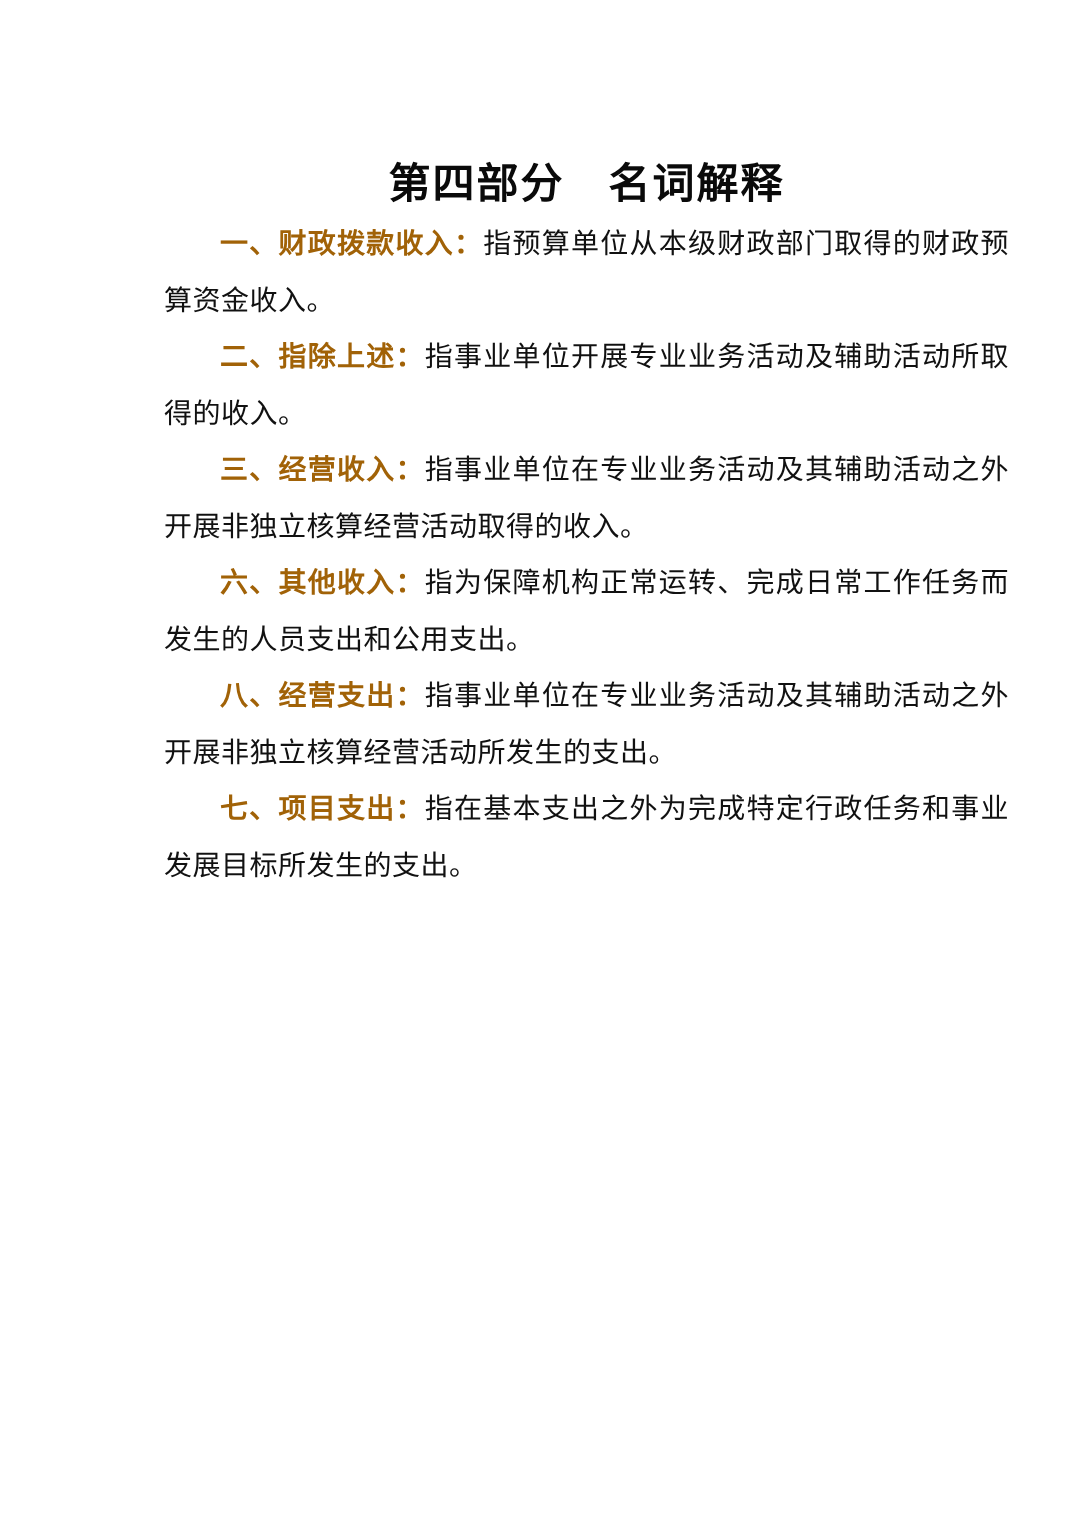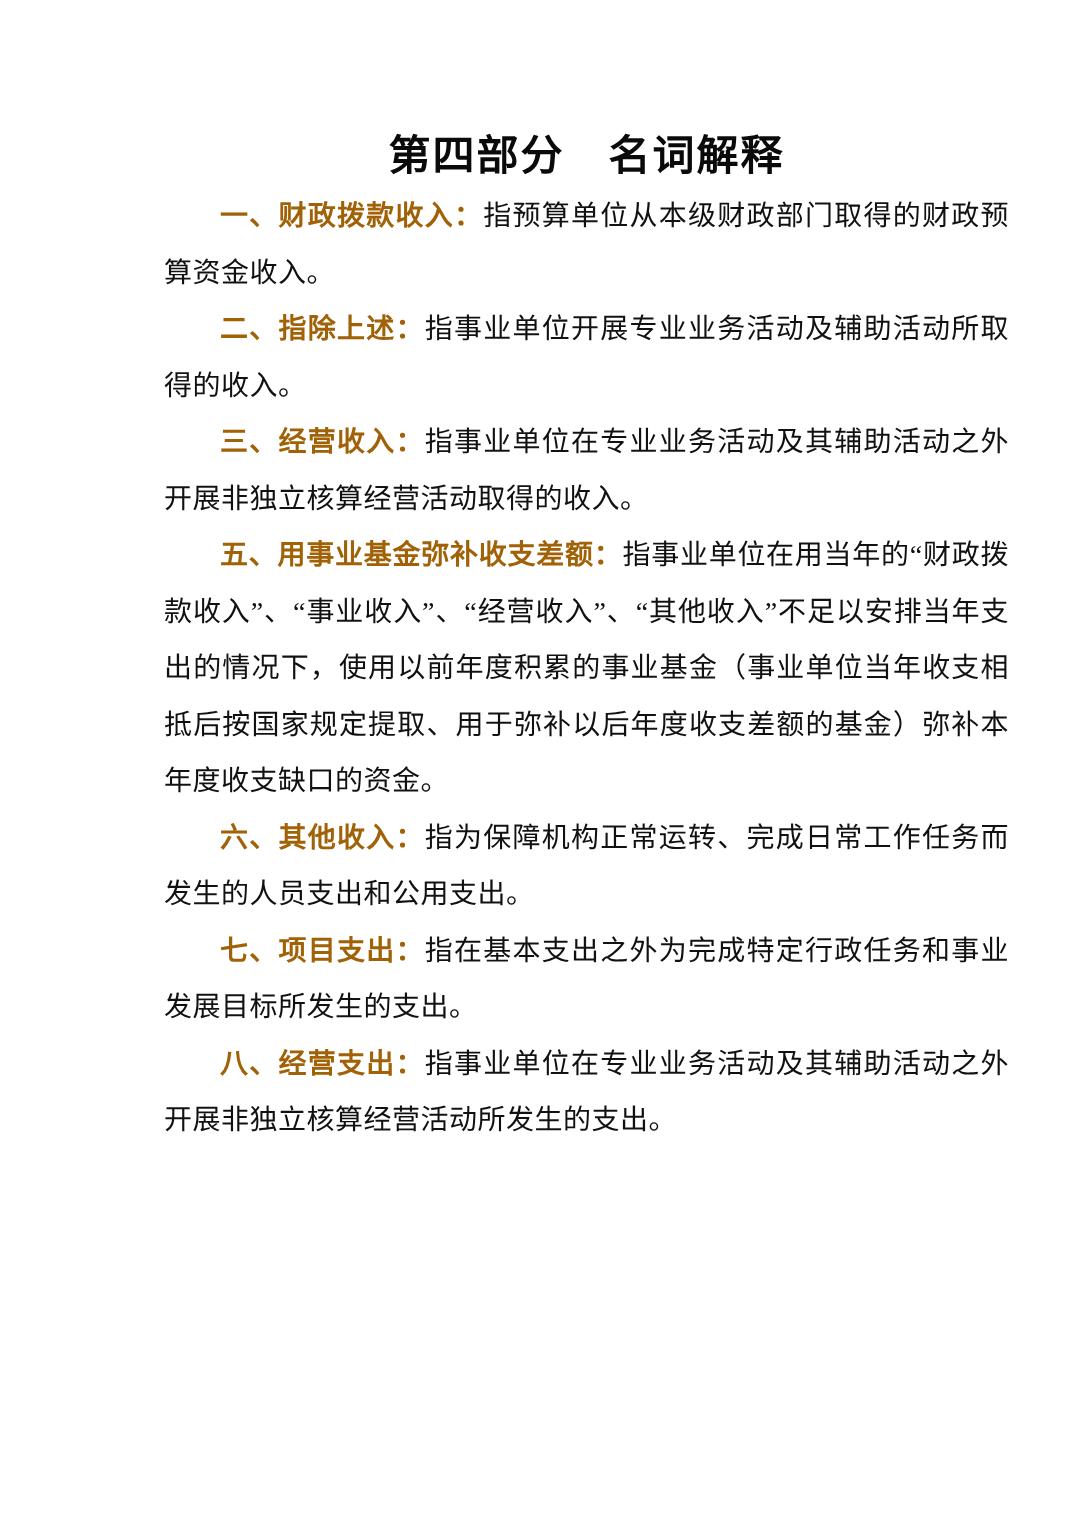--- a/index.html
+++ b/index.html
@@ -14,20 +14,21 @@
     font-family: "Liberation Serif", "DejaVu Serif", serif;
     color: #111111;
     overflow: hidden;
   }
   .page {
     box-sizing: border-box;
     width: 1080px;
     height: 1454px;
     padding: 124px 71px 0 164px;
     background: #ffffff;
+    margin-top: 28px;
   }
   .doc-title {
     margin: 0;
     font-family: "Liberation Sans", "DejaVu Sans", sans-serif;
     font-weight: 700;
     font-size: 42px;
     line-height: 64px;
     text-align: center;
     letter-spacing: 2px;
     white-space: pre;
@@ -61,22 +62,21 @@
 
   <div class="doc-body">
 
     <p class="para"><span class="lead">一、财政拨款收入：</span><span class="def">指预算单位从本级财政部门取得的财政预算资金收入。</span></p>
 
     <p class="para"><span class="lead">二、指除上述：</span><span class="def">指事业单位开展专业业务活动及辅助活动所取得的收入。</span></p>
 
     <p class="para"><span class="lead">三、经营收入：</span><span class="def">指事业单位在专业业务活动及其辅助活动之外开展非独立核算经营活动取得的收入。</span></p>
 
 
-    <p class="para"><span class="lead">五、用事业基金弥补收支差额：</span><span class="def">指事业单位在用当年的“财政拨款收入”、“事业收入”、“经营收入”、“其他收入”不足以安排当年支出的情况下，使用以前年度积累的事业基金（事业单位当年收支相抵后按国家规定提取、用于弥补以后年度收支差额的基金）弥补本年度收支缺口的资金。</span></p>
 
     <p class="para"><span class="lead">六、其他收入：</span><span class="def">指为保障机构正常运转、完成日常工作任务而发生的人员支出和公用支出。</span></p>
 
+    <p class="para"><span class="lead">八、经营支出：</span><span class="def">指事业单位在专业业务活动及其辅助活动之外开展非独立核算经营活动所发生的支出。</span></p>
+
     <p class="para"><span class="lead">七、项目支出：</span><span class="def">指在基本支出之外为完成特定行政任务和事业发展目标所发生的支出。</span></p>
-
-    <p class="para"><span class="lead">八、经营支出：</span><span class="def">指事业单位在专业业务活动及其辅助活动之外开展非独立核算经营活动所发生的支出。</span></p>
 
   </div>
 </div>
 
 </body></html>

